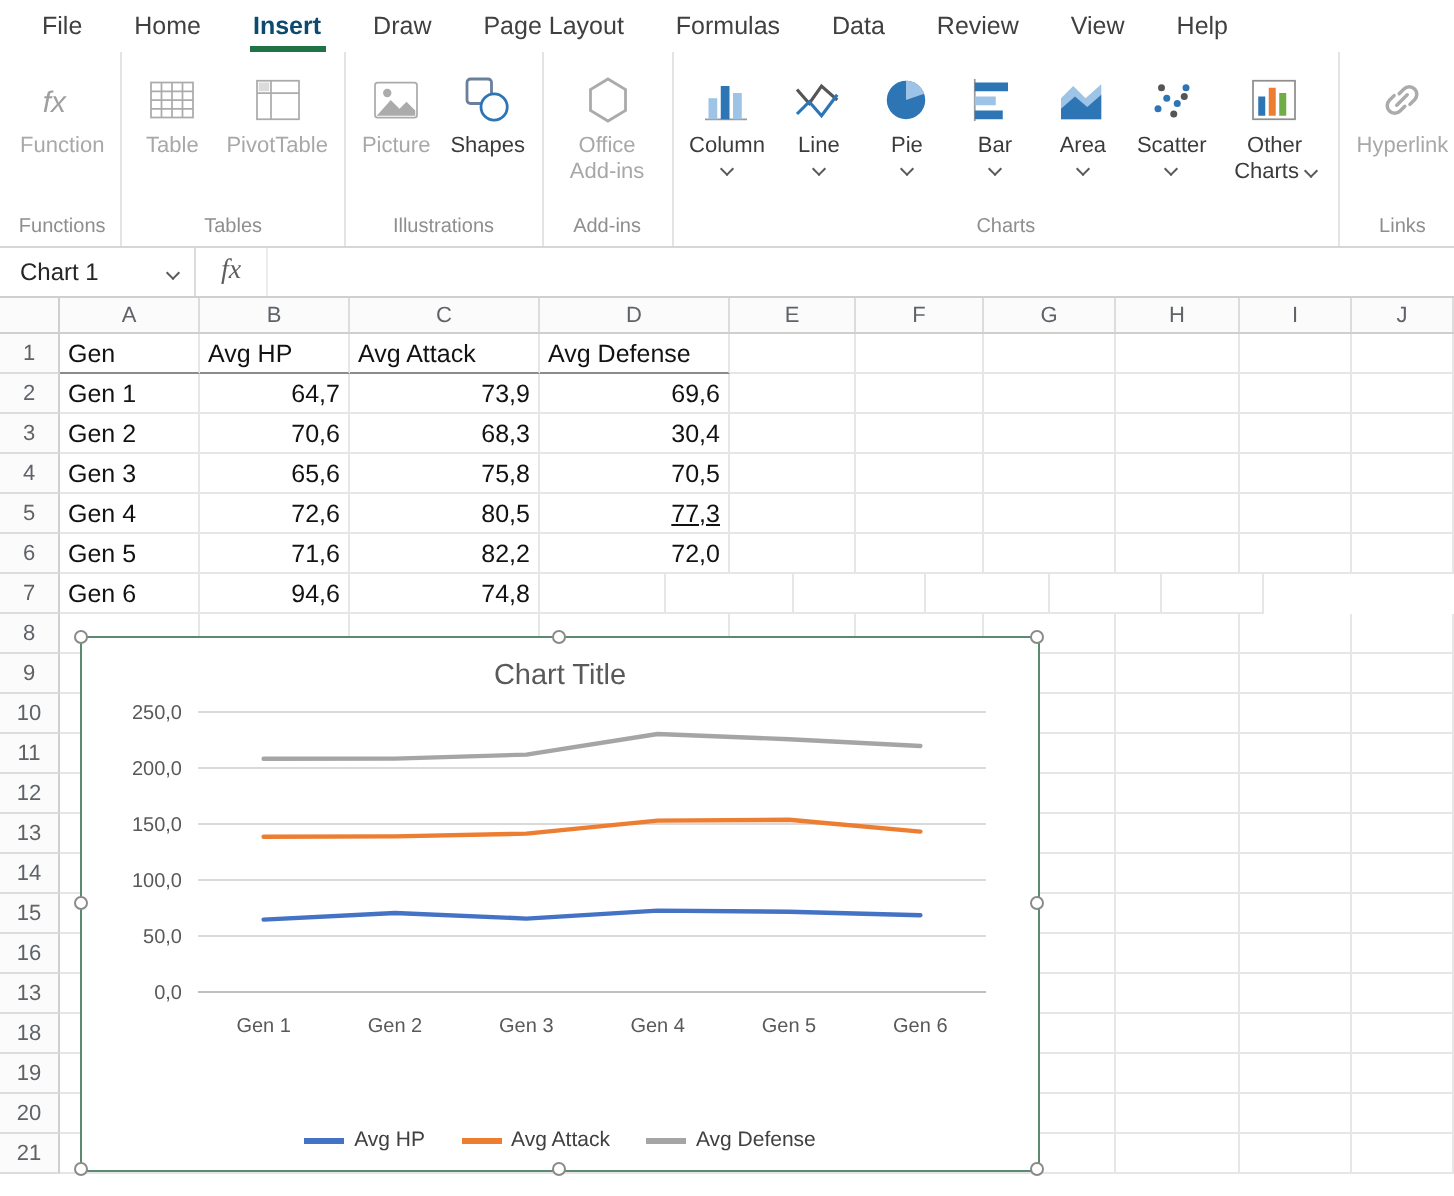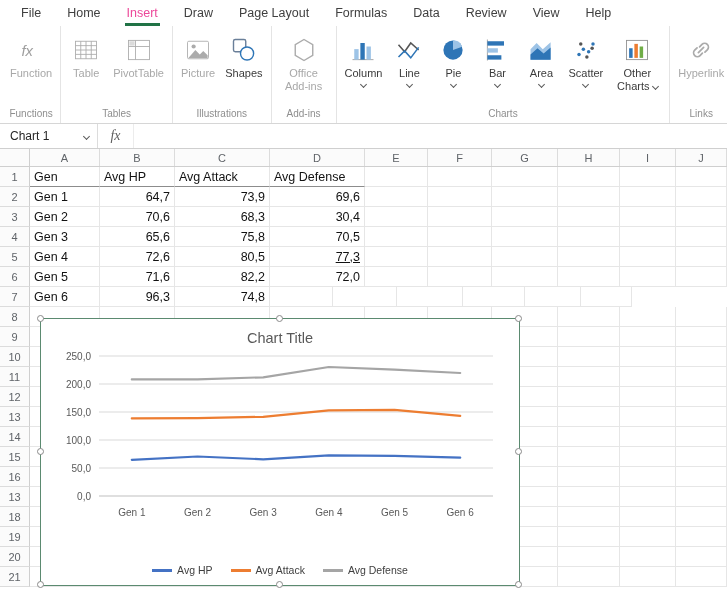--- a/index.html
+++ b/index.html
@@ -4,21 +4,21 @@
 <style>
   * { box-sizing: border-box; }
   html,body { margin:0; padding:0; background:#fff; }
   body { width:727px; height:598px; overflow:hidden;
          font-family:"Liberation Sans", sans-serif; color:#333; }
   .app { width:727px; height:598px; display:flex; flex-direction:column; background:#fff; }
 
   
   .tabs-bar { height:26px; display:flex; align-items:stretch; padding-left:8px; background:#fff; flex:0 0 auto; }
   .tab { padding:0 13px; display:flex; align-items:center; font-size:12.5px; color:#404040; position:relative; cursor:default; white-space:nowrap; }
-  .tab.active { font-weight:400; color:#ec4899; }
+  .tab.active { font-weight:700; color:#0c4a6e; }
   .tab.active::after { content:""; position:absolute; left:11px; right:11px; bottom:0; height:3px; background:#217346; }
 
   
   .ribbon { height:98px; background:#fff; border-bottom:1px solid #d6d6d6; display:flex; align-items:stretch; padding-left:2px; flex:0 0 auto; }
   .ribbon-group { display:flex; flex-direction:column; border-right:1px solid #e4e4e4; padding:3px 5px 0 5px; }
   .group-items { flex:1; display:flex; align-items:flex-start; justify-content:center; gap:4px; }
   .group-label { height:17px; line-height:16px; font-size:10px; color:#8e8e8e; text-align:center; white-space:nowrap; }
   .ribbon-item { min-width:40px; display:flex; flex-direction:column; align-items:center; padding:6px 3px 0 3px; }
   .ribbon-item .ricon { width:30px; height:30px; display:flex; align-items:center; justify-content:center; }
   .ribbon-item .rlabel { font-size:11px; line-height:13px; color:#3b3b3b; text-align:center; white-space:nowrap; margin-top:2px; }
@@ -366,21 +366,21 @@
           <div class="cell" style="width: 63px;"></div>
           <div class="cell" style="width: 64px;"></div>
           <div class="cell" style="width: 66px;"></div>
           <div class="cell" style="width: 62px;"></div>
           <div class="cell" style="width: 56px;"></div>
           <div class="cell" style="width: 51px;"></div>
         </div>
         <div class="grid-row">
           <div class="row-h">7</div>
           <div class="cell" style="width: 70px;">Gen 6</div>
-          <div class="cell num" style="width: 75px;">96,3</div>
+          <div class="cell num" style="width: 75px;">94,6</div>
           <div class="cell num" style="width: 95px;">74,8</div>
           <div class="cell" style="width: 63px;"></div>
           <div class="cell" style="width: 64px;"></div>
           <div class="cell" style="width: 66px;"></div>
           <div class="cell" style="width: 62px;"></div>
           <div class="cell" style="width: 56px;"></div>
           <div class="cell" style="width: 51px;"></div>
         </div>
         <div class="grid-row">
           <div class="row-h">8</div>

